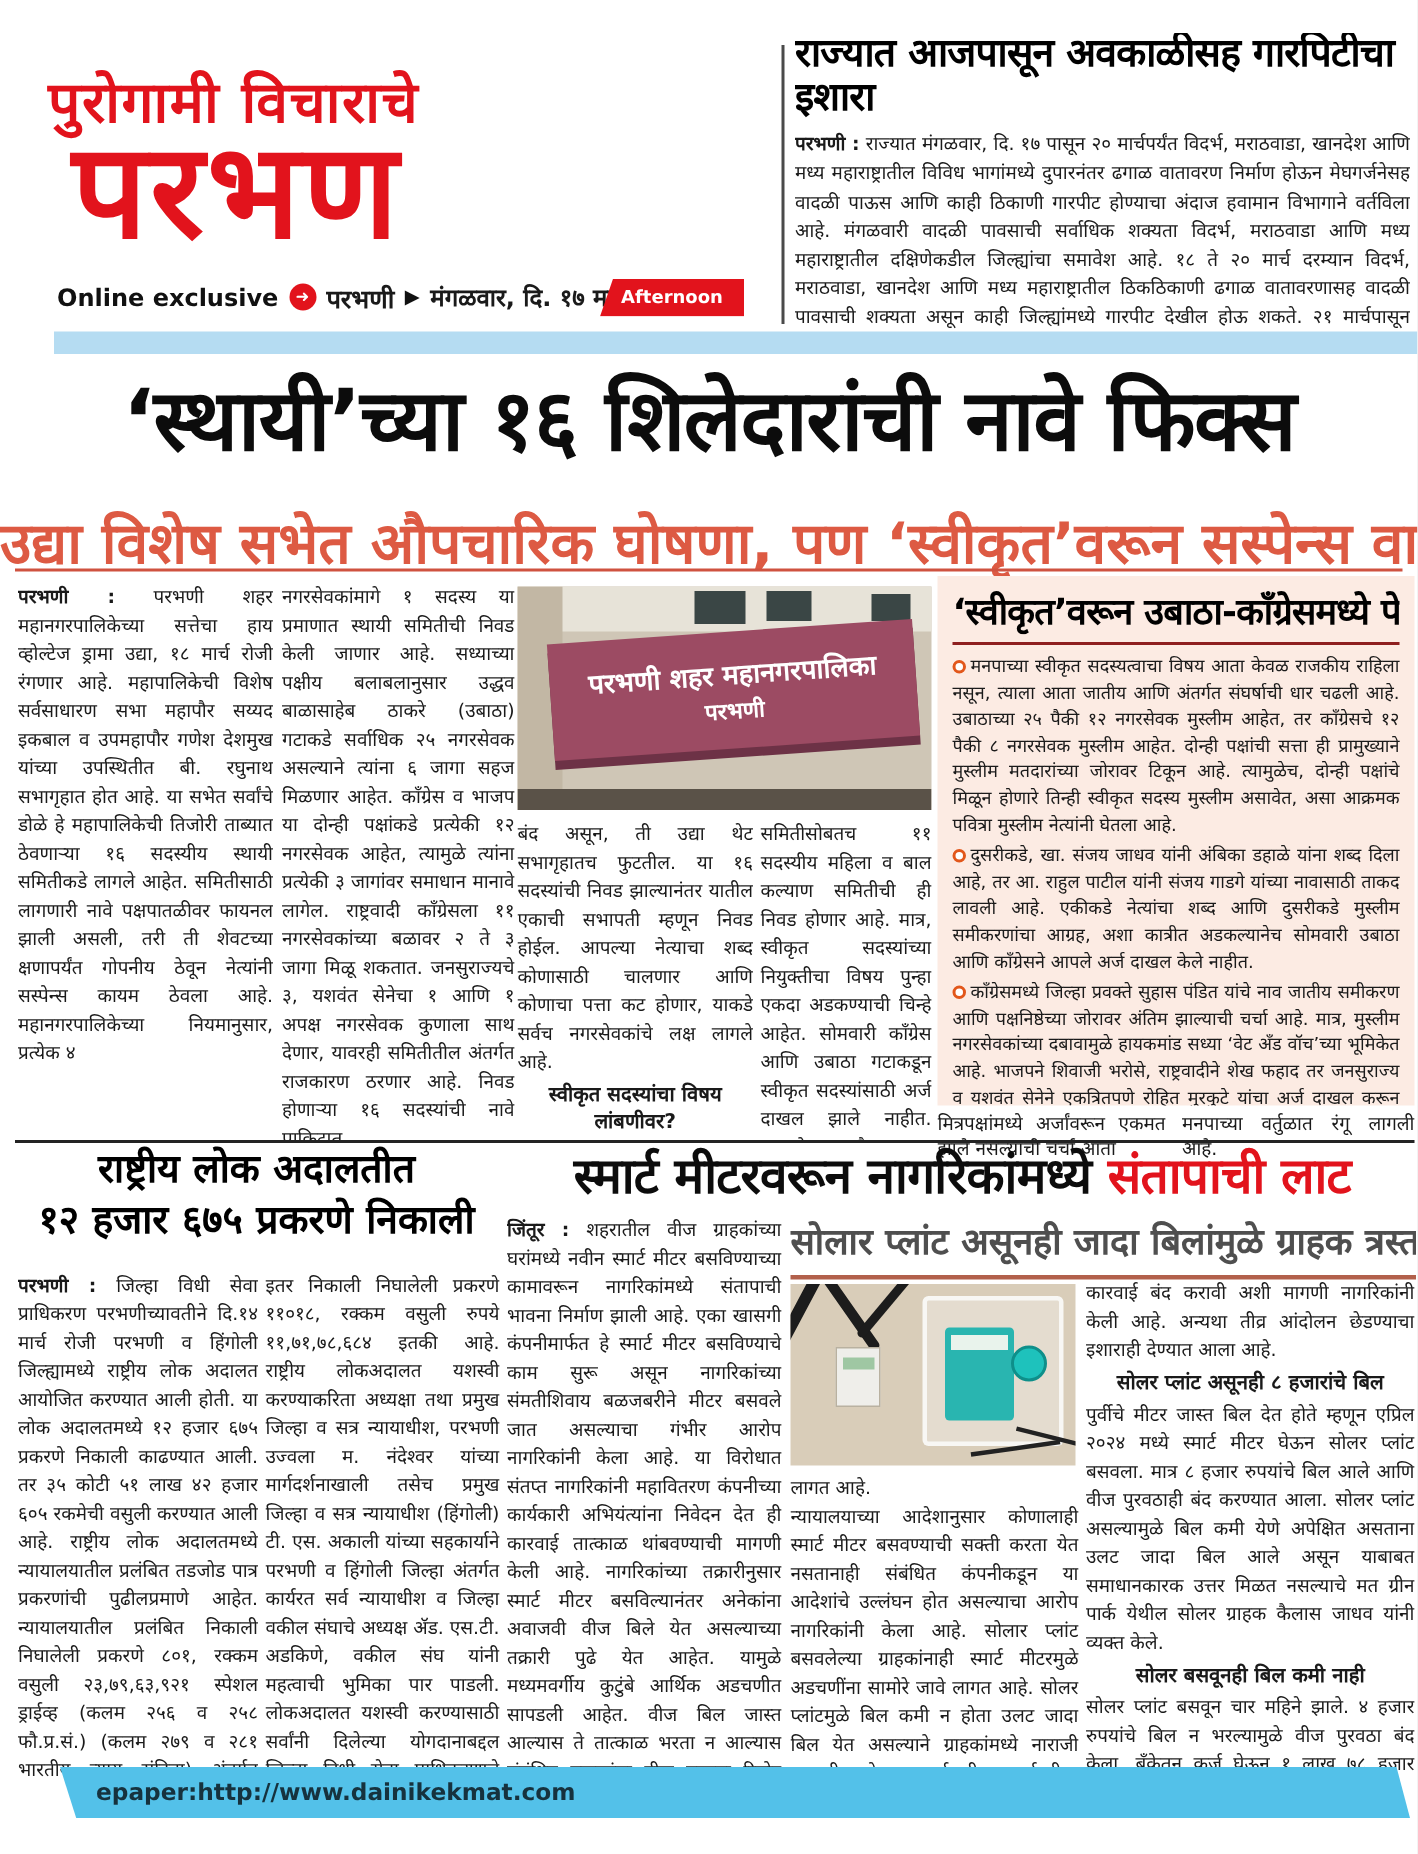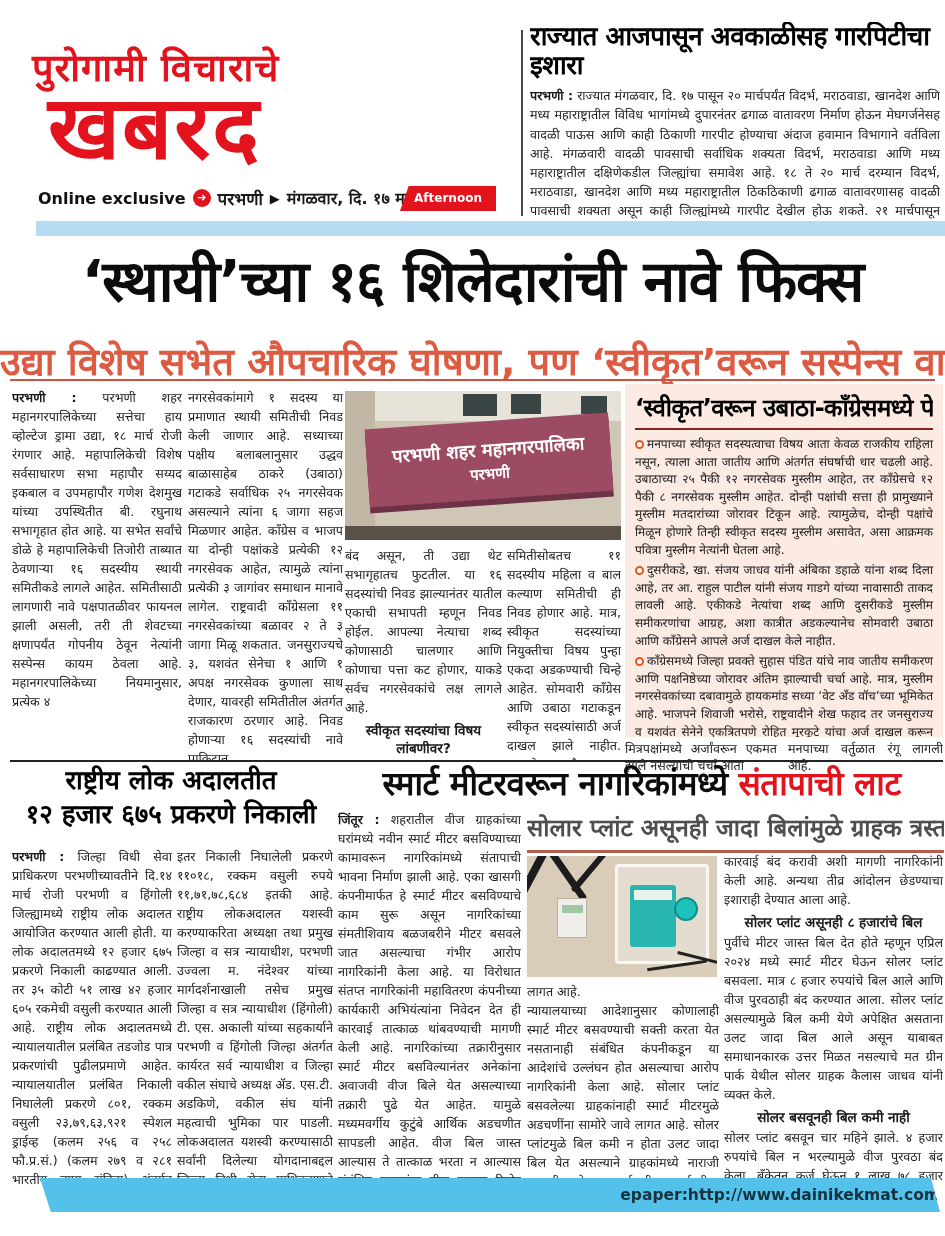--- a/index.html
+++ b/index.html
@@ -85,30 +85,30 @@
                     border:3px solid rgba(250,250,248,0.9); border-radius:4px; }
   .photo2 .bigbox .unit { position:absolute; left:12px; top:18px; width:46px; height:62px; background:#29b5b0; border-radius:3px; }
   .photo2 .bigbox .unit .disp { position:absolute; left:4px; top:5px; width:38px; height:10px; background:#e9f3ec; }
   .photo2 .bigbox .dial { position:absolute; right:8px; top:30px; width:24px; height:24px; background:#1ec2bc; border-radius:50%; border:2px solid #0e8f8a; }
   .photo2 .wire-r { position:absolute; background:#222; }
   .sm-col2 { left:527px; top:982px; width:192px; height:206px; }
   .sm-col3 { left:724px; top:852px; width:219px; height:336px; }
   .sm-col3 p, .sm-col2 p { margin:0; }
   
   .ribbon { position:absolute; left:40px; top:1178px; width:900px; height:34px; background:#53c1e9;
-            clip-path:polygon(0 0,99% 0,100% 100%,1.2% 100%);text-align:right; }
+            clip-path:polygon(0 0,99% 0,100% 100%,1.2% 100%); }
   .ribbon span { display:block; padding-left:24px; line-height:34px; font-size:15.5px; font-weight:bold; color:#16323e; }
 </style>
 </head>
 <body>
 
 <div class="page">
 
   <div class="tagline">पुरोगामी विचाराचे</div>
-  <div class="logo">खबरद</div>
+  <div class="logo">परभण</div>
   <div class="dateline">
     <span class="online">Online exclusive</span>
     <span class="arrow-circle">➜</span>
     <span class="city">परभणी</span>
     <span class="tri">▶</span>
     <span class="date">मंगळवार, दि. १७ मार्च २०२६</span>
   </div>
   <div class="badge">Afternoon Update</div>
   <div class="vrule"></div>
 

